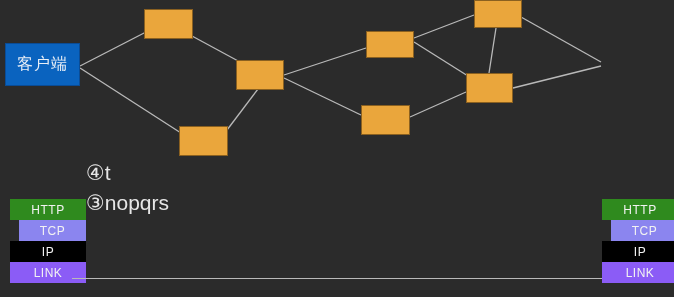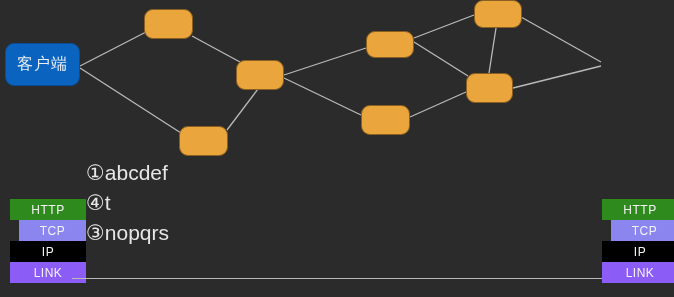--- a/index.html
+++ b/index.html
@@ -18,21 +18,20 @@
   #edges {
     position: absolute;
     left: 0;
     top: 0;
     width: 674px;
     height: 297px;
   }
   .node {
     position: absolute;
     box-sizing: border-box;
-    border-radius: 9px;
   }
   .router {
     background: #eaa63c;
     border: 1px solid #8a6020;
   }
   .endpoint {
     background: #0a63bf;
     border: 1px solid #0a4c96;
     color: #e8eef6;
     display: flex;
@@ -104,21 +103,20 @@
       <div class="node router" style="left: 144px; top: 9px; width: 49px; height: 30px;"></div>
       <div class="node router" style="left: 236px; top: 60px; width: 48px; height: 30px;"></div>
       <div class="node router" style="left: 179px; top: 126px; width: 49px; height: 30px;"></div>
       <div class="node router" style="left: 366px; top: 31px; width: 48px; height: 27px;"></div>
       <div class="node router" style="left: 474px; top: 0px; width: 48px; height: 28px;"></div>
       <div class="node router" style="left: 466px; top: 73px; width: 47px; height: 30px;"></div>
       <div class="node router" style="left: 361px; top: 105px; width: 49px; height: 30px;"></div>
     </div>
 
   <div class="seglist" id="segment-list">
-      <div>①abcdef</div>
       <div>④t</div>
       <div>③nopqrs</div>
     </div>
 
   <div class="stack" id="stack-left" style="left: 10px; top: 199px;">
       <div class="layer layer-http">HTTP</div>
       <div class="layer layer-tcp">TCP</div>
       <div class="layer layer-ip">IP</div>
       <div class="layer layer-link">LINK</div>
     </div>

